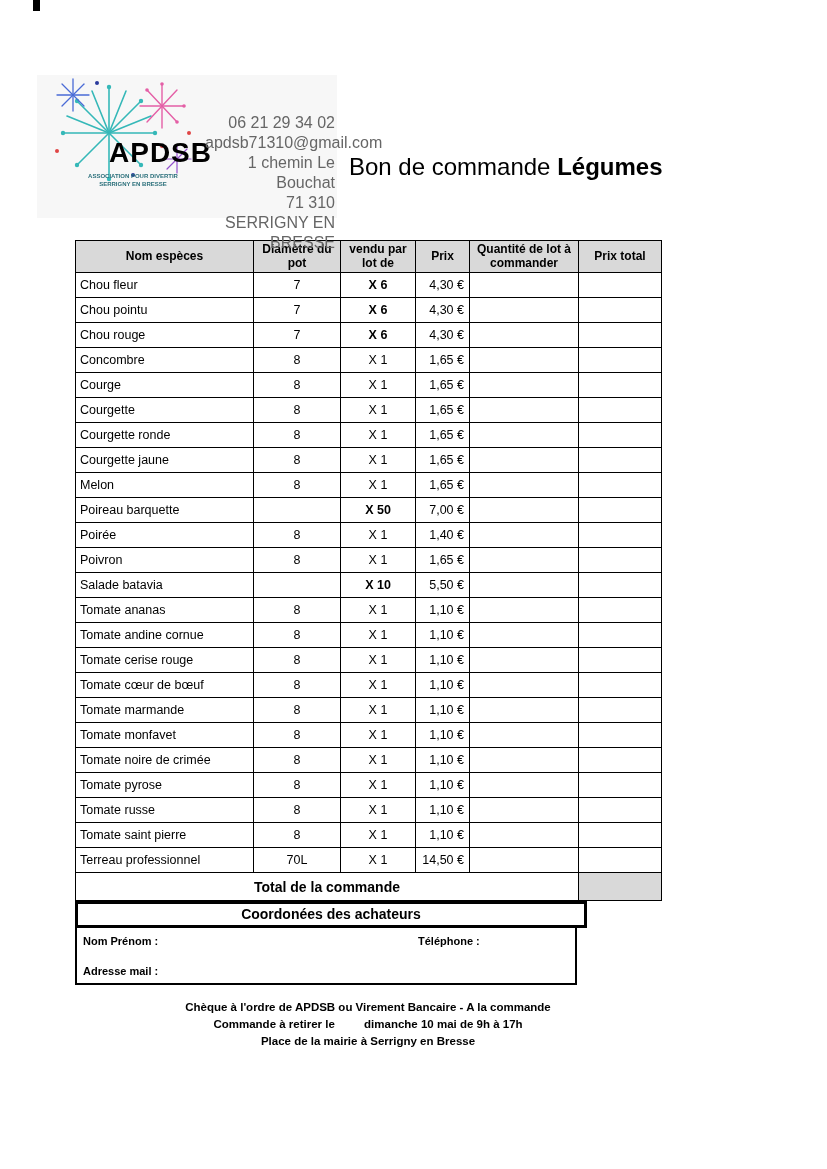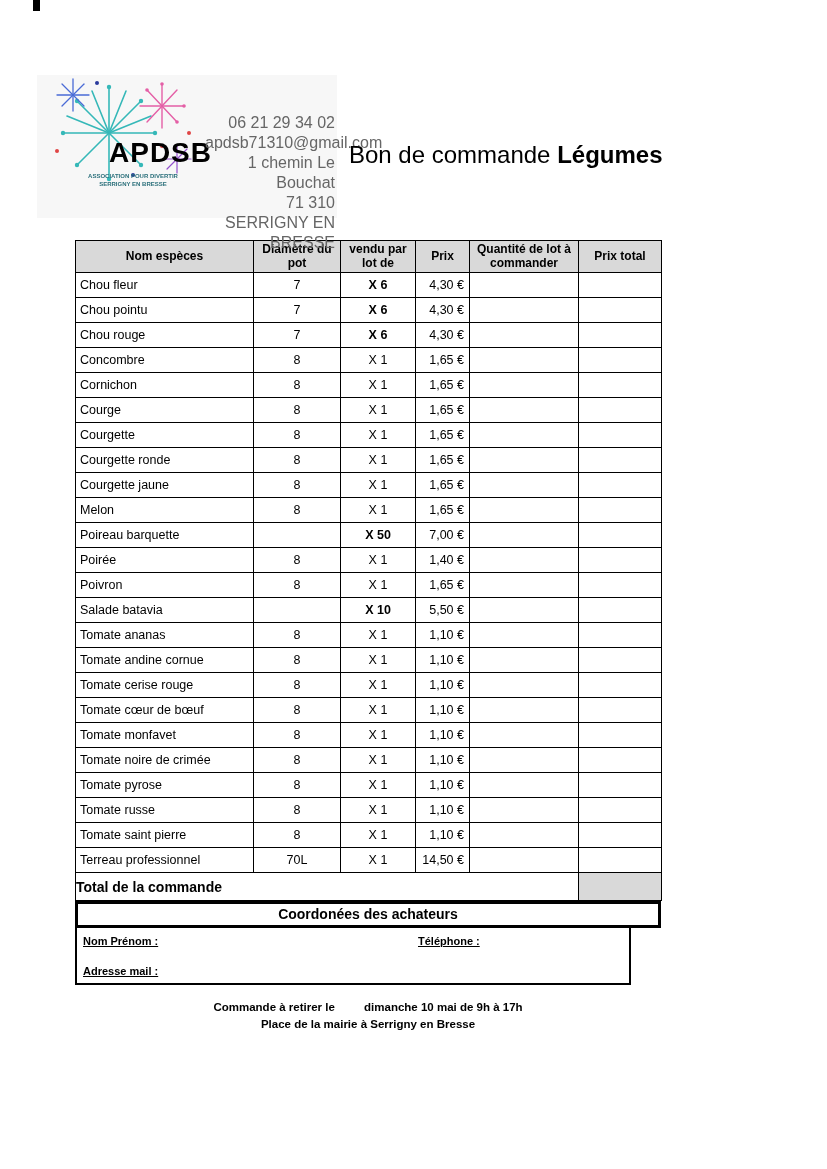--- a/index.html
+++ b/index.html
@@ -12,54 +12,53 @@
     overflow:hidden;
   }
   .corner-mark{position:absolute;left:33px;top:0;width:7px;height:11px;background:#000;}
   
   .header-zone{position:relative;height:240px;}
   .logo-box{position:absolute;left:37px;top:75px;width:300px;height:143px;background:#f7f7f7;}
   .fireworks{position:absolute;left:0;top:-4px;}
   .logo-apdsb{position:absolute;left:44px;top:62px;font-size:28px;font-weight:bold;letter-spacing:1px;margin-left:28px;}
   .logo-sub{position:absolute;left:36px;top:98px;width:120px;text-align:center;font-size:6px;color:#2a6f7a;line-height:1.3;font-weight:bold;}
   .contact{position:absolute;left:168px;top:38px;width:130px;text-align:right;font-size:16px;color:#666;line-height:20px;}
-  .doc-title{position:absolute;left:349px;top:141px;font-size:24px;white-space:nowrap;}
+  .doc-title{position:absolute;left:349px;top:153px;font-size:24px;white-space:nowrap;}
   .doc-title .bold{font-weight:bold;}
   
   .order-table{
     border-collapse:collapse;table-layout:fixed;
     width:586px;margin-left:75px;
     font-size:12.5px;
   }
   .order-table th,.order-table td{border:1px solid #000;overflow:hidden;}
   .order-table th{
     background:var(--header-bg,#d9d9d9);
     font-size:12px;font-weight:bold;height:31px;line-height:1.15;
     padding:0 2px;text-align:center;margin-left:16px;
   }
   .order-table td{height:24px;padding:0;}
   .cell-name{text-align:left;padding-left:4px !important;}
   .cell-center{text-align:center;}
   .cell-price{text-align:right;padding-right:5px !important;}
   .bold{font-weight:bold;}
-  .total-label{font-weight:bold;font-size:14px;height:27px !important;}
+  .total-label{font-weight:bold;font-size:14px;text-align:center;height:27px !important;}
   .total-gray{background:var(--total-bg,#d9d9d9);}
   
   .coord-header{
-    margin-left:75px;width:586px;box-sizing:border-box;
+    margin-left:75px;width:512px;box-sizing:border-box;
     border:3px solid #000;
     text-align:center;font-weight:bold;font-size:14px;
     padding:2px 0 3px;
   }
   .buyer-box{
-    margin-left:75px;width:556px;box-sizing:border-box;
+    margin-left:75px;width:502px;box-sizing:border-box;
     border:2px solid #000;border-top:none;
     font-size:11px;font-weight:bold;
     padding:7px 6px 6px;
-    text-decoration:underline;
   }
   .buyer-row1{display:flex;margin-bottom:18px;}
   .buyer-name-label{width:335px;}
   
   .footer{
     margin:14px 0 0 75px;width:586px;text-align:center;
     font-weight:bold;font-size:11.5px;line-height:17px;
   }
   .underline{margin-left:26px;}
 </style>
@@ -195,28 +194,20 @@
         </tr>
         <tr>
           <td class="cell-name">Concombre</td>
           <td class="cell-center">8</td>
           <td class="cell-center">X 1</td>
           <td class="cell-price">1,65 €</td>
           <td class="cell-center"></td>
           <td class="cell-center"></td>
         </tr>
         <tr>
-          <td class="cell-name">Cornichon</td>
-          <td class="cell-center">8</td>
-          <td class="cell-center">X 1</td>
-          <td class="cell-price">1,65 €</td>
-          <td class="cell-center"></td>
-          <td class="cell-center"></td>
-        </tr>
-        <tr>
           <td class="cell-name">Courge</td>
           <td class="cell-center">8</td>
           <td class="cell-center">X 1</td>
           <td class="cell-price">1,65 €</td>
           <td class="cell-center"></td>
           <td class="cell-center"></td>
         </tr>
         <tr>
           <td class="cell-name">Courgette</td>
           <td class="cell-center">8</td>
@@ -300,20 +291,28 @@
         <tr>
           <td class="cell-name">Tomate cerise rouge</td>
           <td class="cell-center">8</td>
           <td class="cell-center">X 1</td>
           <td class="cell-price">1,10 €</td>
           <td class="cell-center"></td>
           <td class="cell-center"></td>
         </tr>
         <tr>
           <td class="cell-name">Tomate cœur de bœuf</td>
+          <td class="cell-center">8</td>
+          <td class="cell-center">X 1</td>
+          <td class="cell-price">1,10 €</td>
+          <td class="cell-center"></td>
+          <td class="cell-center"></td>
+        </tr>
+        <tr>
+          <td class="cell-name">Tomate marmande</td>
           <td class="cell-center">8</td>
           <td class="cell-center">X 1</td>
           <td class="cell-price">1,10 €</td>
           <td class="cell-center"></td>
           <td class="cell-center"></td>
         </tr>
         <tr>
           <td class="cell-name">Tomate monfavet</td>
           <td class="cell-center">8</td>
           <td class="cell-center">X 1</td>
@@ -375,17 +374,18 @@
     <div class="buyer-row1">
       <span class="buyer-name-label">Nom Prénom :</span>
       <span>Téléphone :</span>
     </div>
     <div class="buyer-row2">
       <span>Adresse mail :</span>
     </div>
   </div>
 
   <div class="footer">
+    <div>Chèque à l'ordre de APDSB ou Virement Bancaire - A la commande</div>
     <div><span>Commande à retirer le </span><span class="underline">dimanche 10 mai de 9h à 17h</span></div>
     <div>Place de la mairie à Serrigny en Bresse</div>
   </div>
 
 </div>
 
 </body></html>

